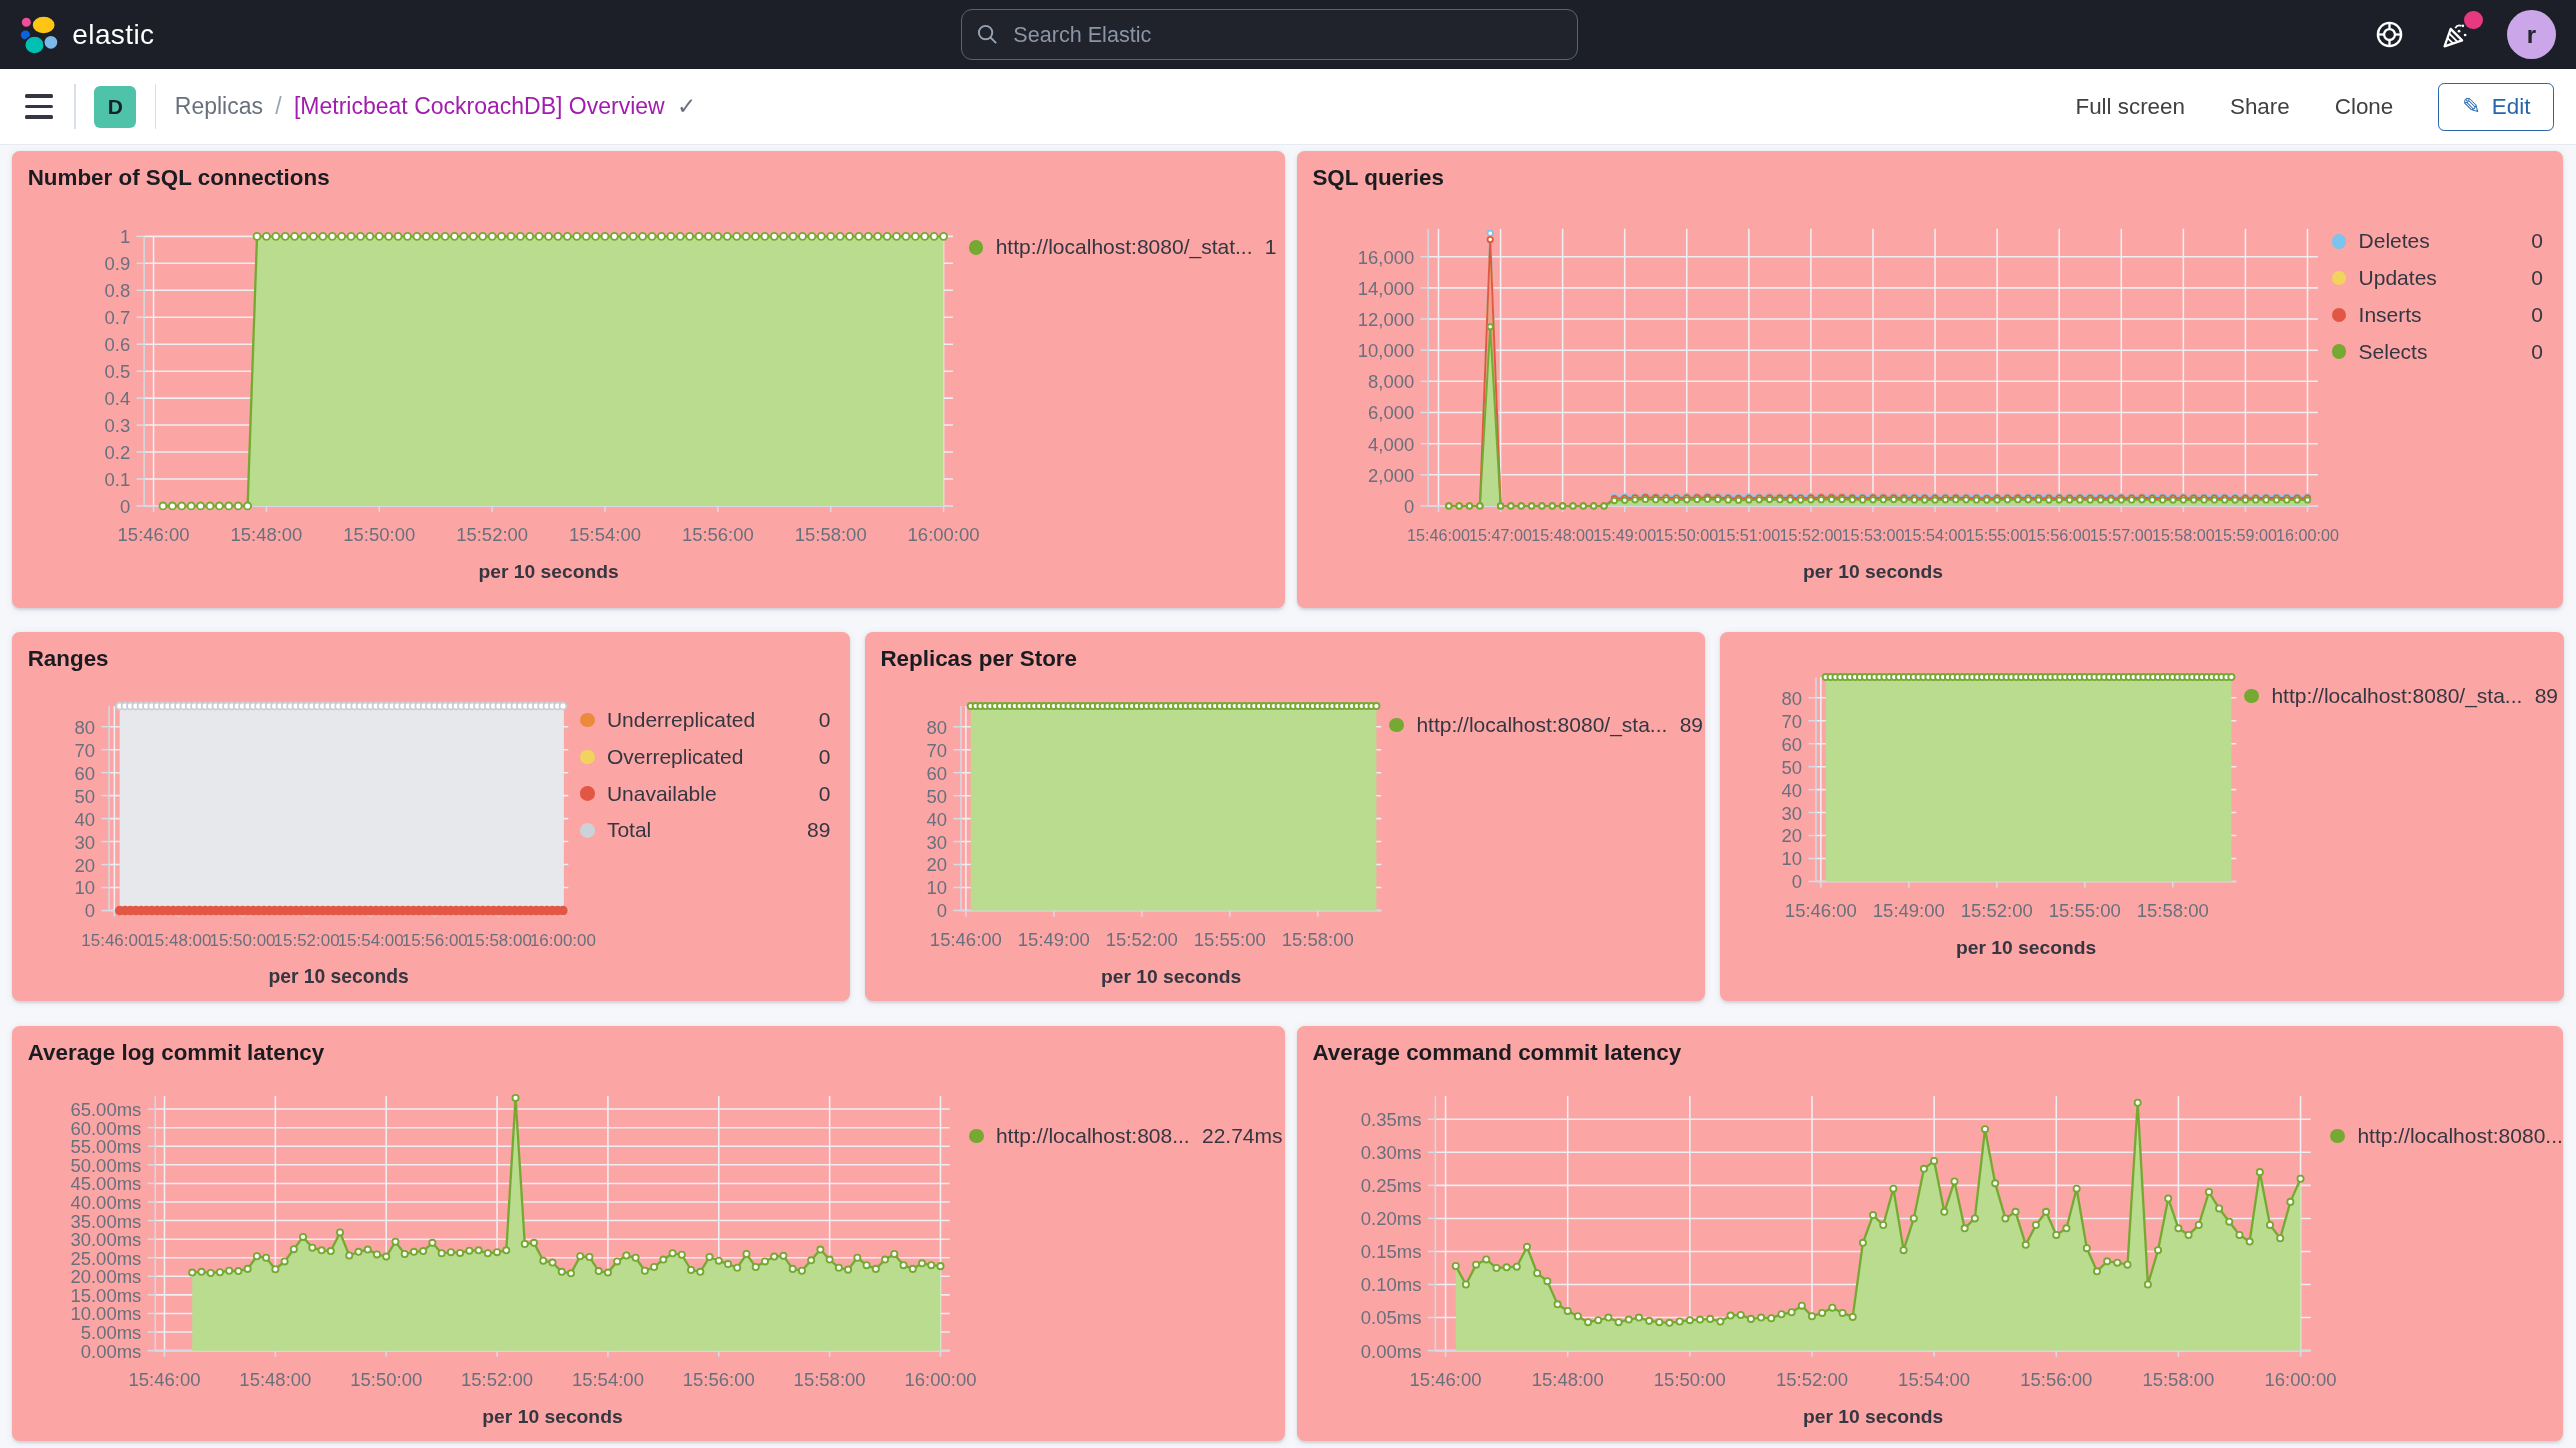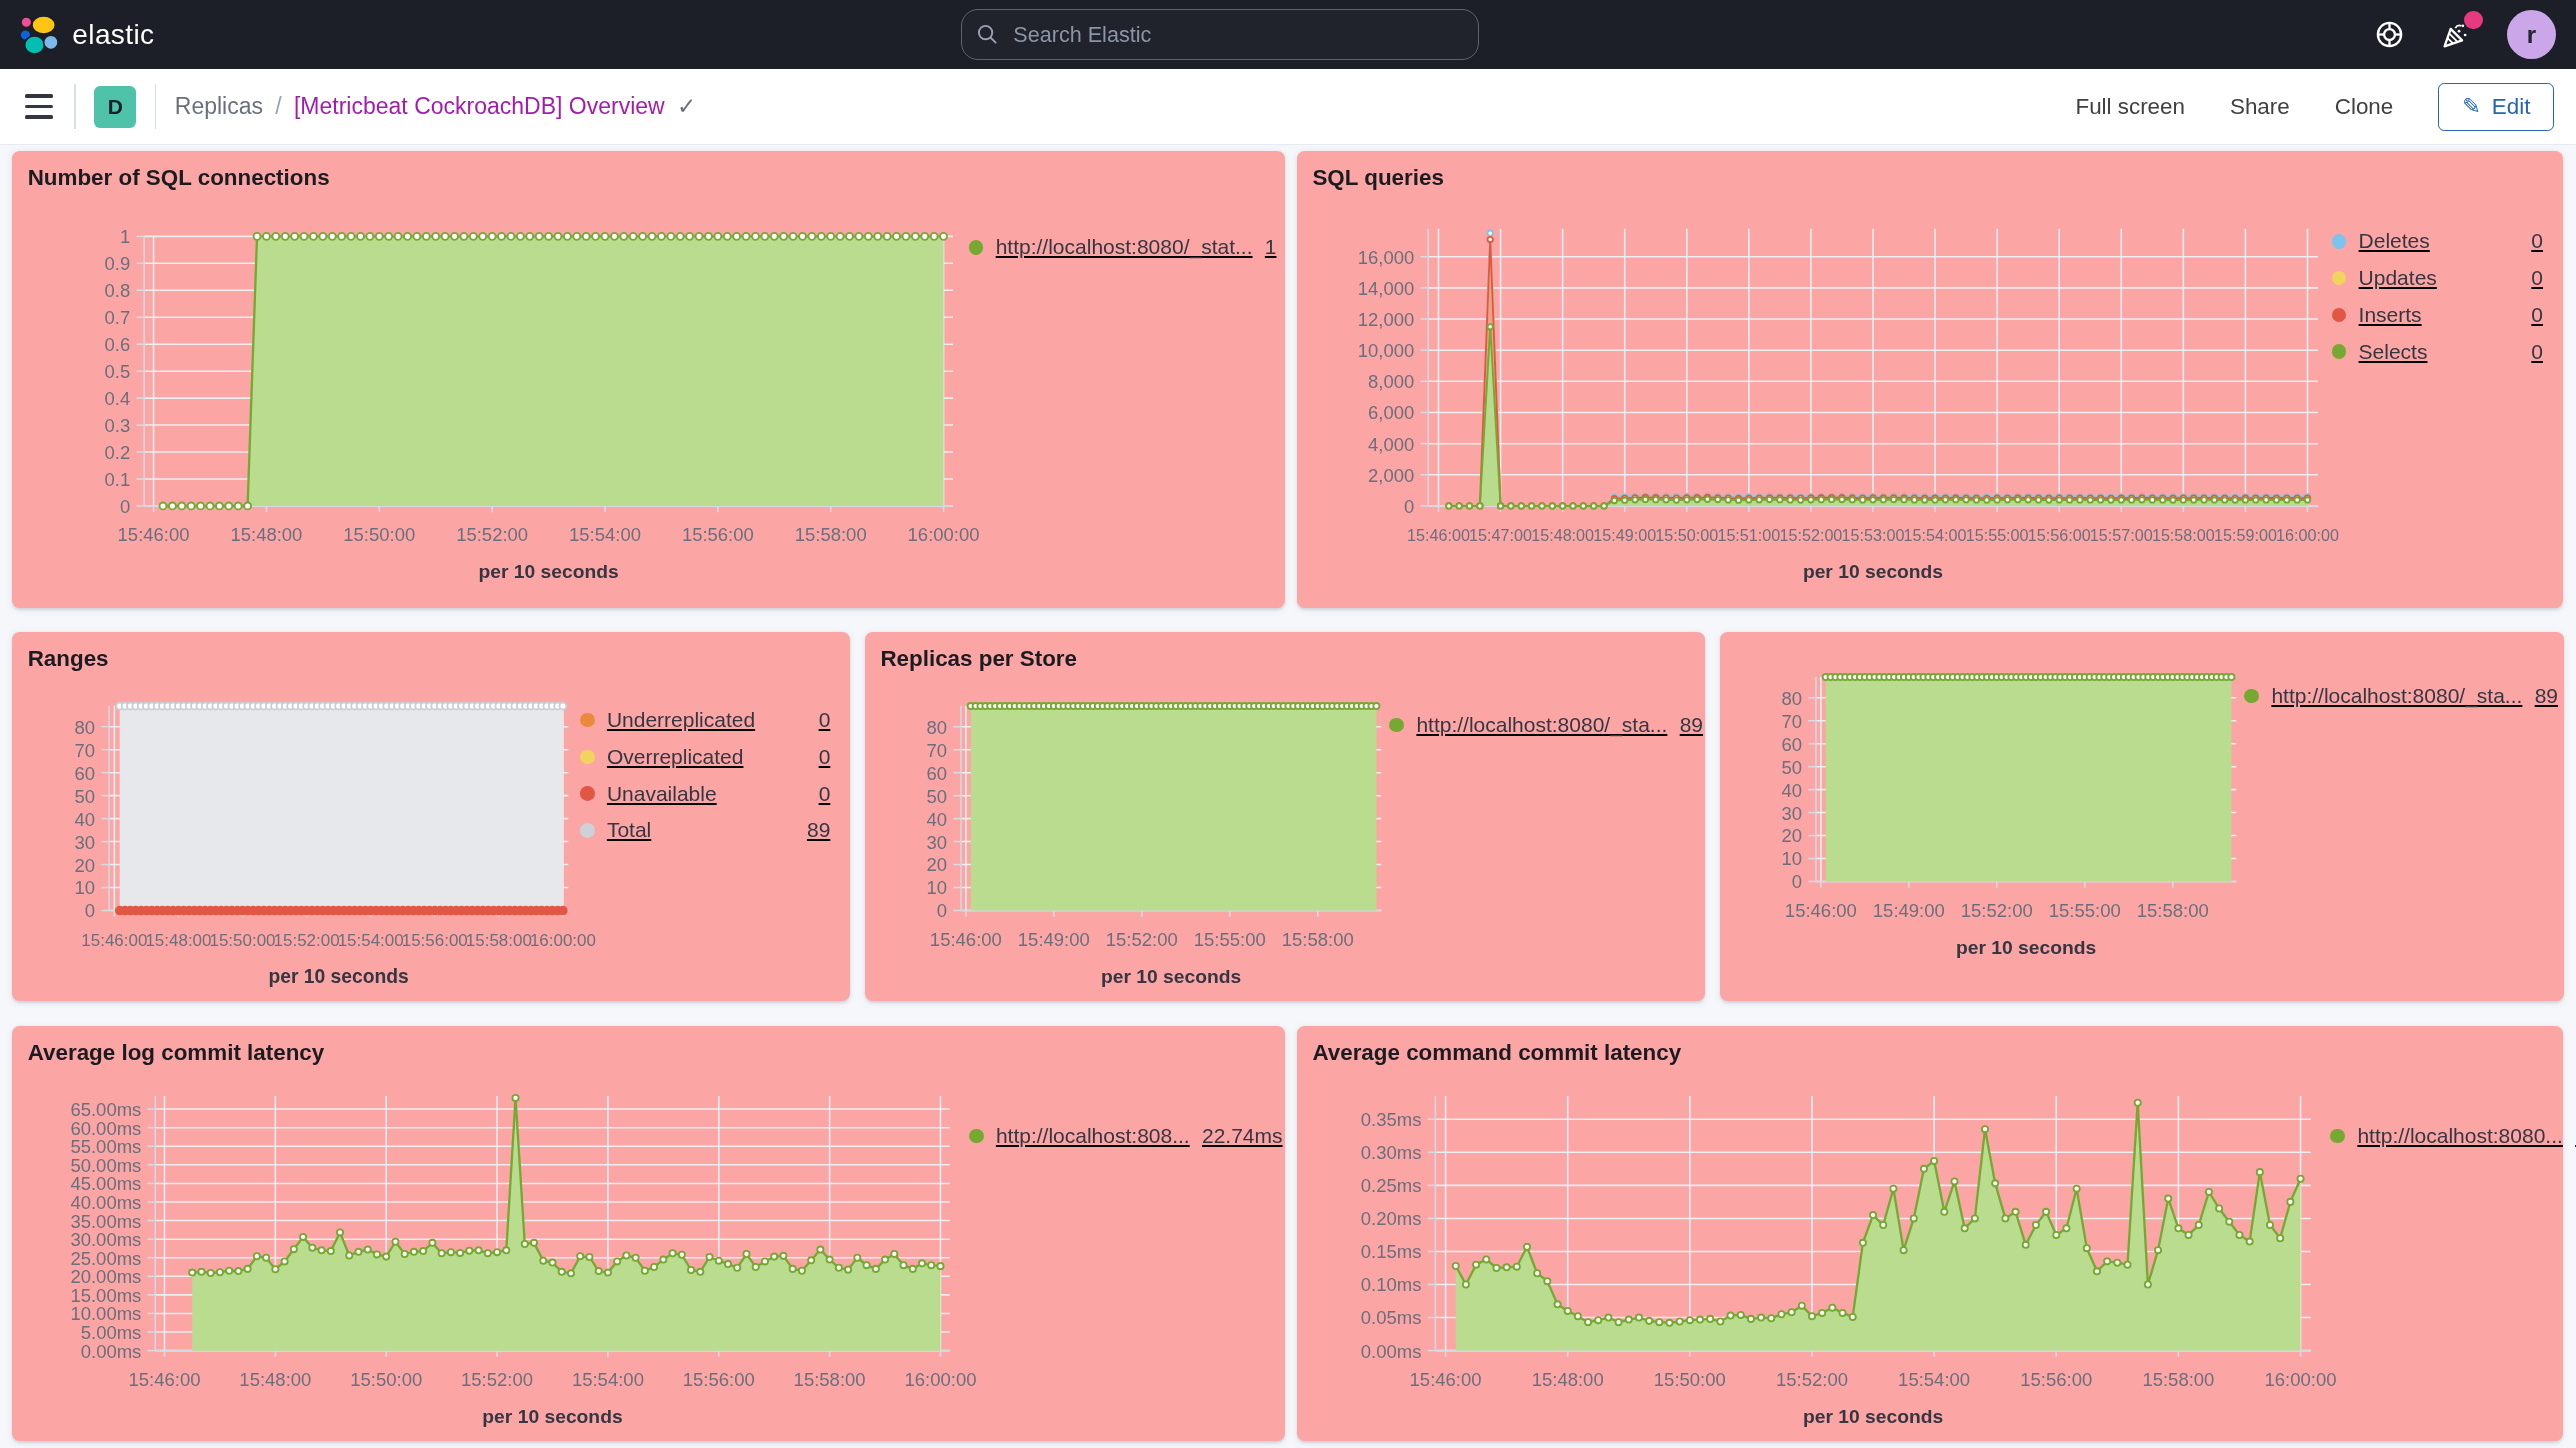--- a/index.html
+++ b/index.html
@@ -1,21 +1,21 @@
 <!DOCTYPE html>
 <html style="font-size:12.3px"><head>
 <meta charset="utf-8">
 <style>
   html,body{margin:0;padding:0;width:2576px;height:1448px;background:#F6F7FB;
     font-family:"Liberation Sans","DejaVu Sans",sans-serif;overflow:hidden;}
   
   .gheader{position:relative;height:69px;background:#1C1F27;display:flex;align-items:center;padding:0 20px;box-sizing:border-box;}
   .logo-area{display:flex;align-items:center;gap:12.3px;}
   .brand{color:#fff;font-size:28px;font-weight:500;letter-spacing:0.4px;}
-  .search-box{position:absolute;left:961px;top:9.3px;width:518px;height:51px;border:1.5px solid #5A6472;border-radius:17px;
+  .search-box{position:absolute;left:961px;top:9.3px;width:617px;height:51px;border:1.5px solid #5A6472;border-radius:11px;
     display:flex;align-items:center;gap:12.3px;padding:0 14px;box-sizing:border-box;background:rgba(255,255,255,.02);}
   .search-box input{flex:1;background:transparent;border:none;outline:none;color:#DFE5EF;font-size:21.6px;font-family:inherit;}
   .search-box input::placeholder{color:#8B95A5;}
   .hright{margin-left:auto;display:flex;align-items:center;gap:35px;}
   .hicon{position:relative;background:none;border:none;padding:0;cursor:pointer;display:flex;}
   .notif-dot{position:absolute;top:-7.7px;right:-10.8px;width:18.5px;height:18.5px;border-radius:50%;background:#E6397F;}
   .avatar{width:49px;height:49px;border-radius:50%;background:#CBA6E8;color:#22262E;font-size:24px;font-weight:600;
     display:flex;align-items:center;justify-content:center;}
   
   .toolbar{height:76px;background:#fff;display:flex;align-items:center;padding:0 21.6px;gap:18.5px;box-sizing:border-box;border-bottom:1.5px solid #E6EAF2;}
@@ -32,21 +32,21 @@
   .tb-right{margin-left:auto;display:flex;align-items:center;gap:45px;}
   .tb-link{color:#404040;font-size:22.4px;font-weight:500;text-decoration:none;cursor:pointer;}
   .edit-btn{display:flex;align-items:center;gap:10.8px;height:48px;padding:0 23px;border:1.5px solid #2765AD;border-radius:6.2px;
     background:#fff;color:#2765AD;font-size:22.4px;font-weight:500;font-family:inherit;cursor:pointer;}
   
   #dashboard{position:absolute;left:0;top:145px;width:2576px;height:1303px;}
   .panel{position:absolute;background:#fca5a5;border-radius:7.7px;padding:14px 15.4px 6.2px;box-sizing:border-box;
     box-shadow:0 1.5px 2.3px rgba(104,112,125,.18),0 1.5px 7.7px rgba(104,112,125,.12);}
   .panel-title{margin:0 0 3.1px;font-size:22.4px;font-weight:600;color:#1A1C21;}
   .panel-body{display:flex;align-items:flex-start;}
-  .legend{margin-left:auto;flex:none;display:flex;flex-direction:column;gap:10.8px;padding-right:4.6px;box-sizing:border-box;text-decoration:underline;}
+  .legend{margin-left:auto;flex:none;display:flex;flex-direction:column;gap:10.8px;padding-right:4.6px;box-sizing:border-box;}
   .legend-item{display:flex;align-items:center;gap:12.3px;font-size:21px;color:#343741;line-height:26px;cursor:pointer;}
   .ldot{width:14.7px;height:14.7px;border-radius:50%;flex:none;}
   .llabel{flex:1;white-space:nowrap;}
   .lvalue{flex:none;text-align:right;}
   svg text{font-family:"Liberation Sans","DejaVu Sans",sans-serif;}
 </style>
 </head>
 <body>
 
 <header class="gheader">

